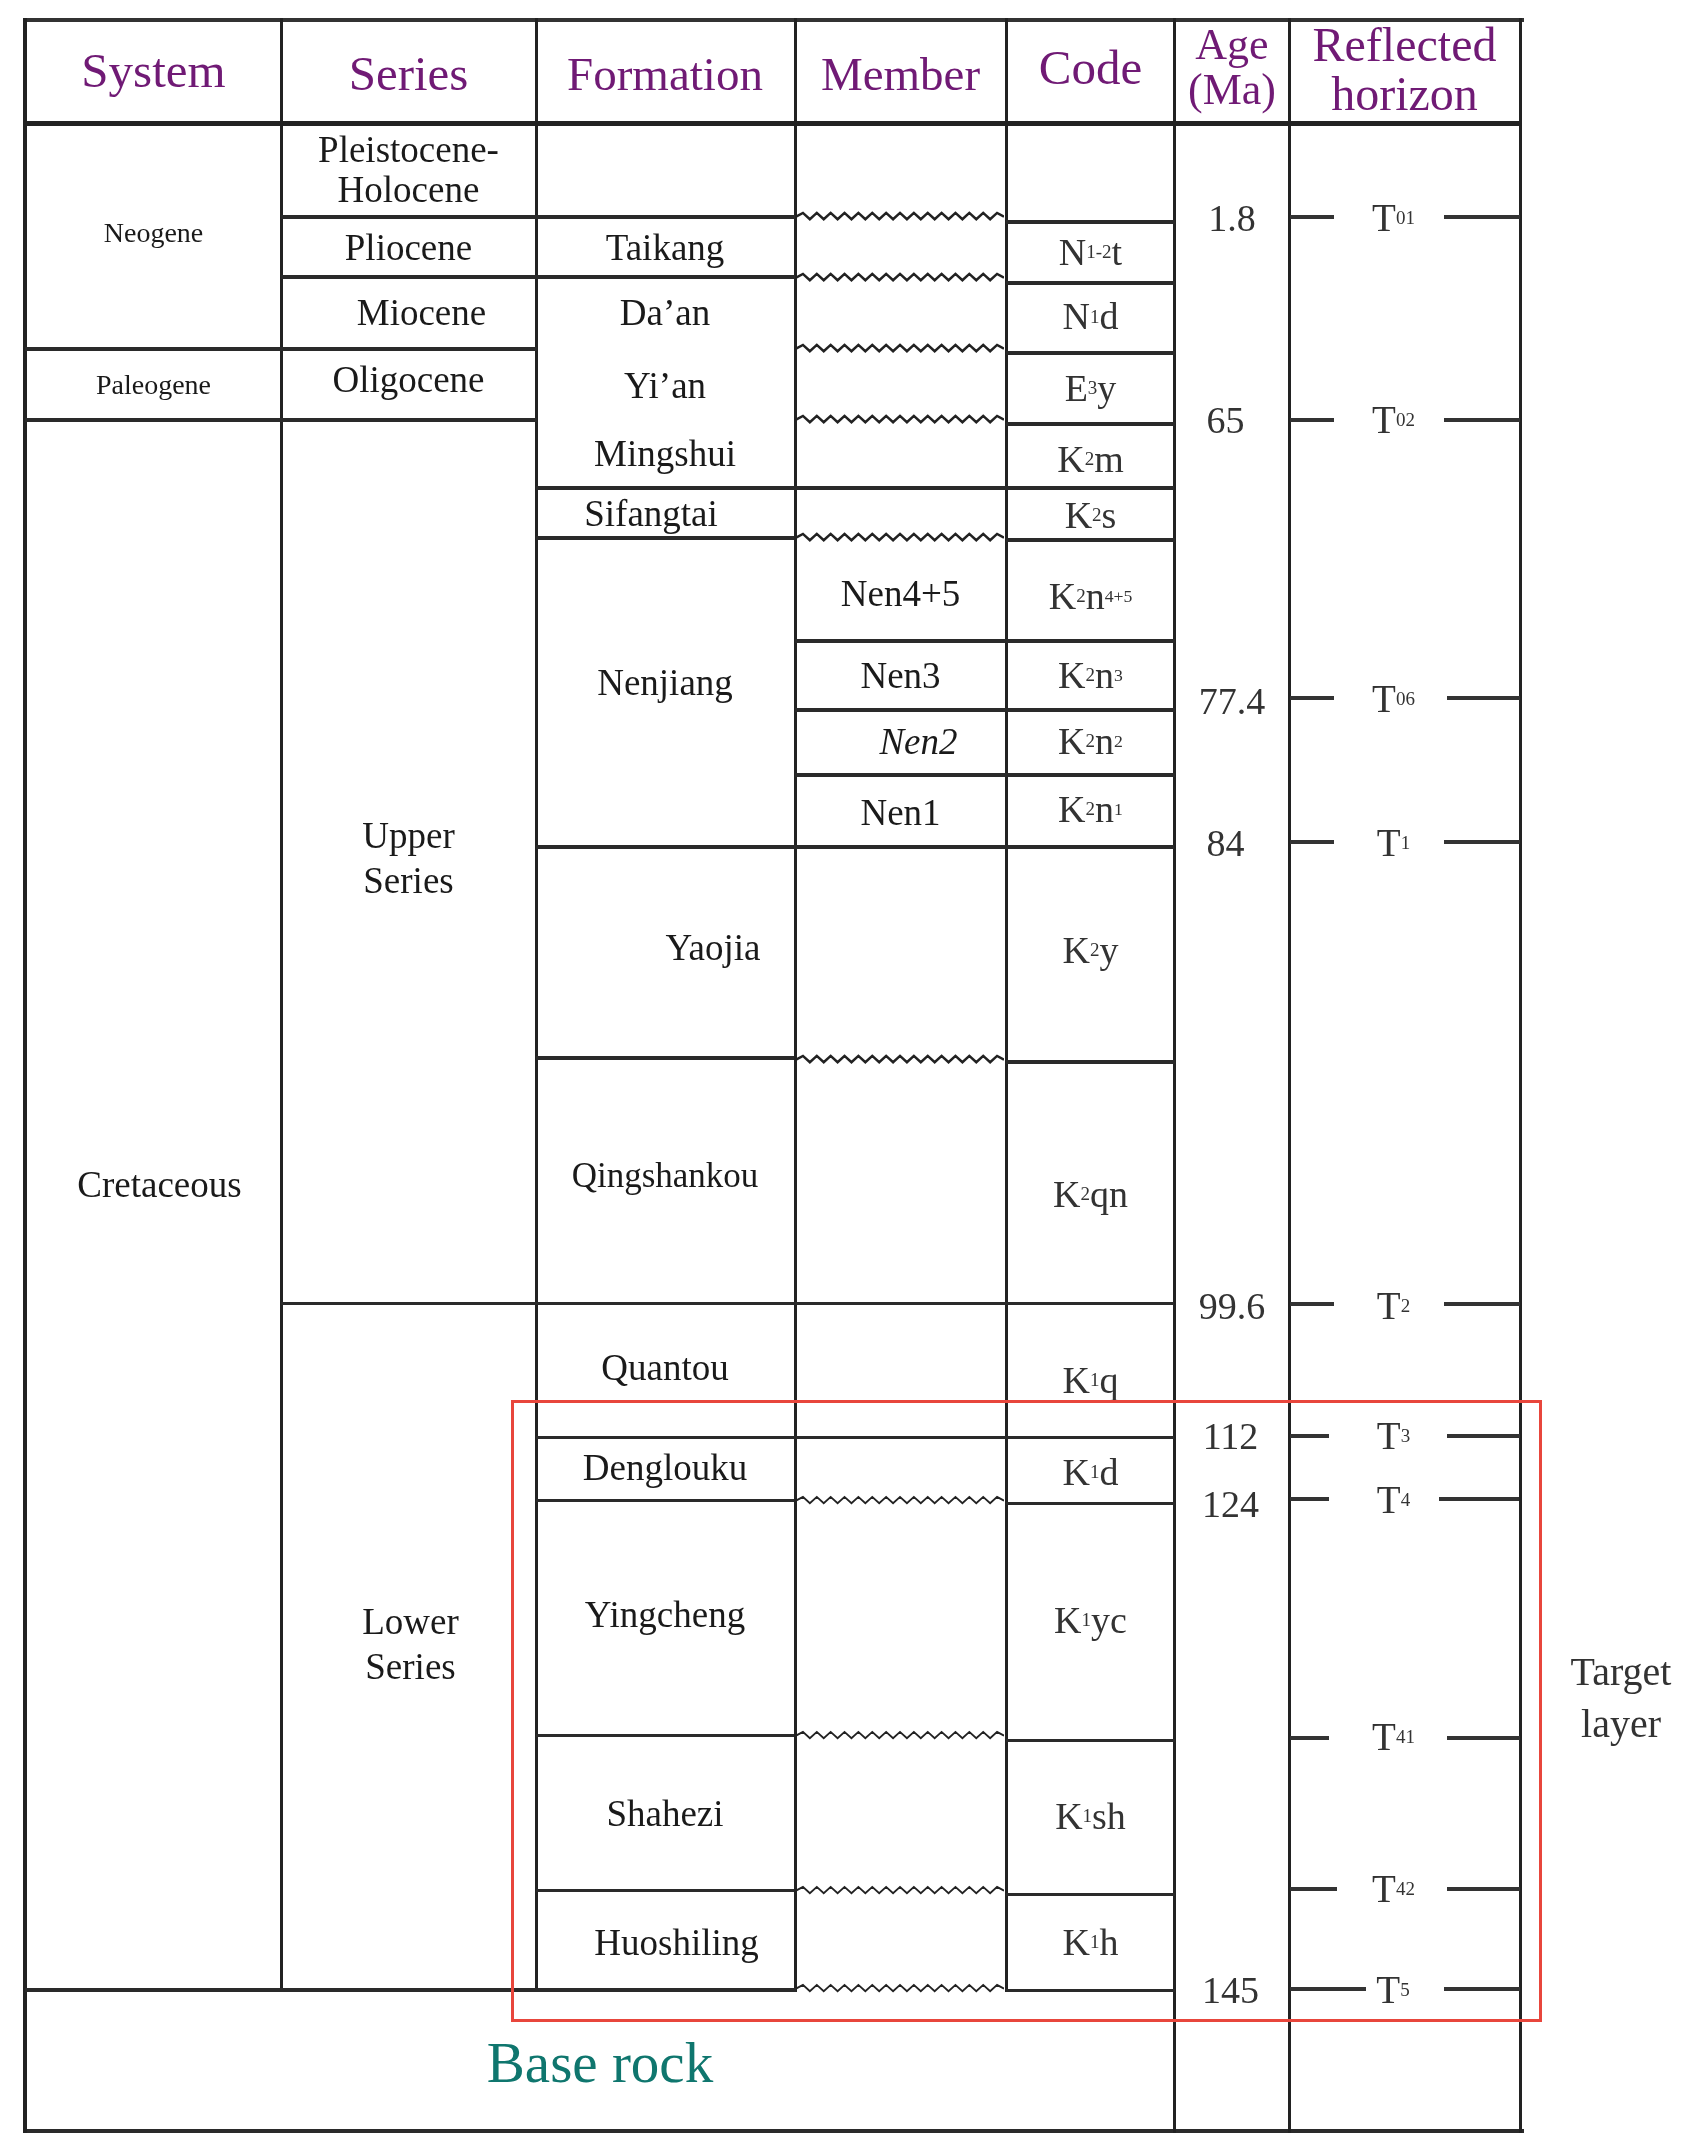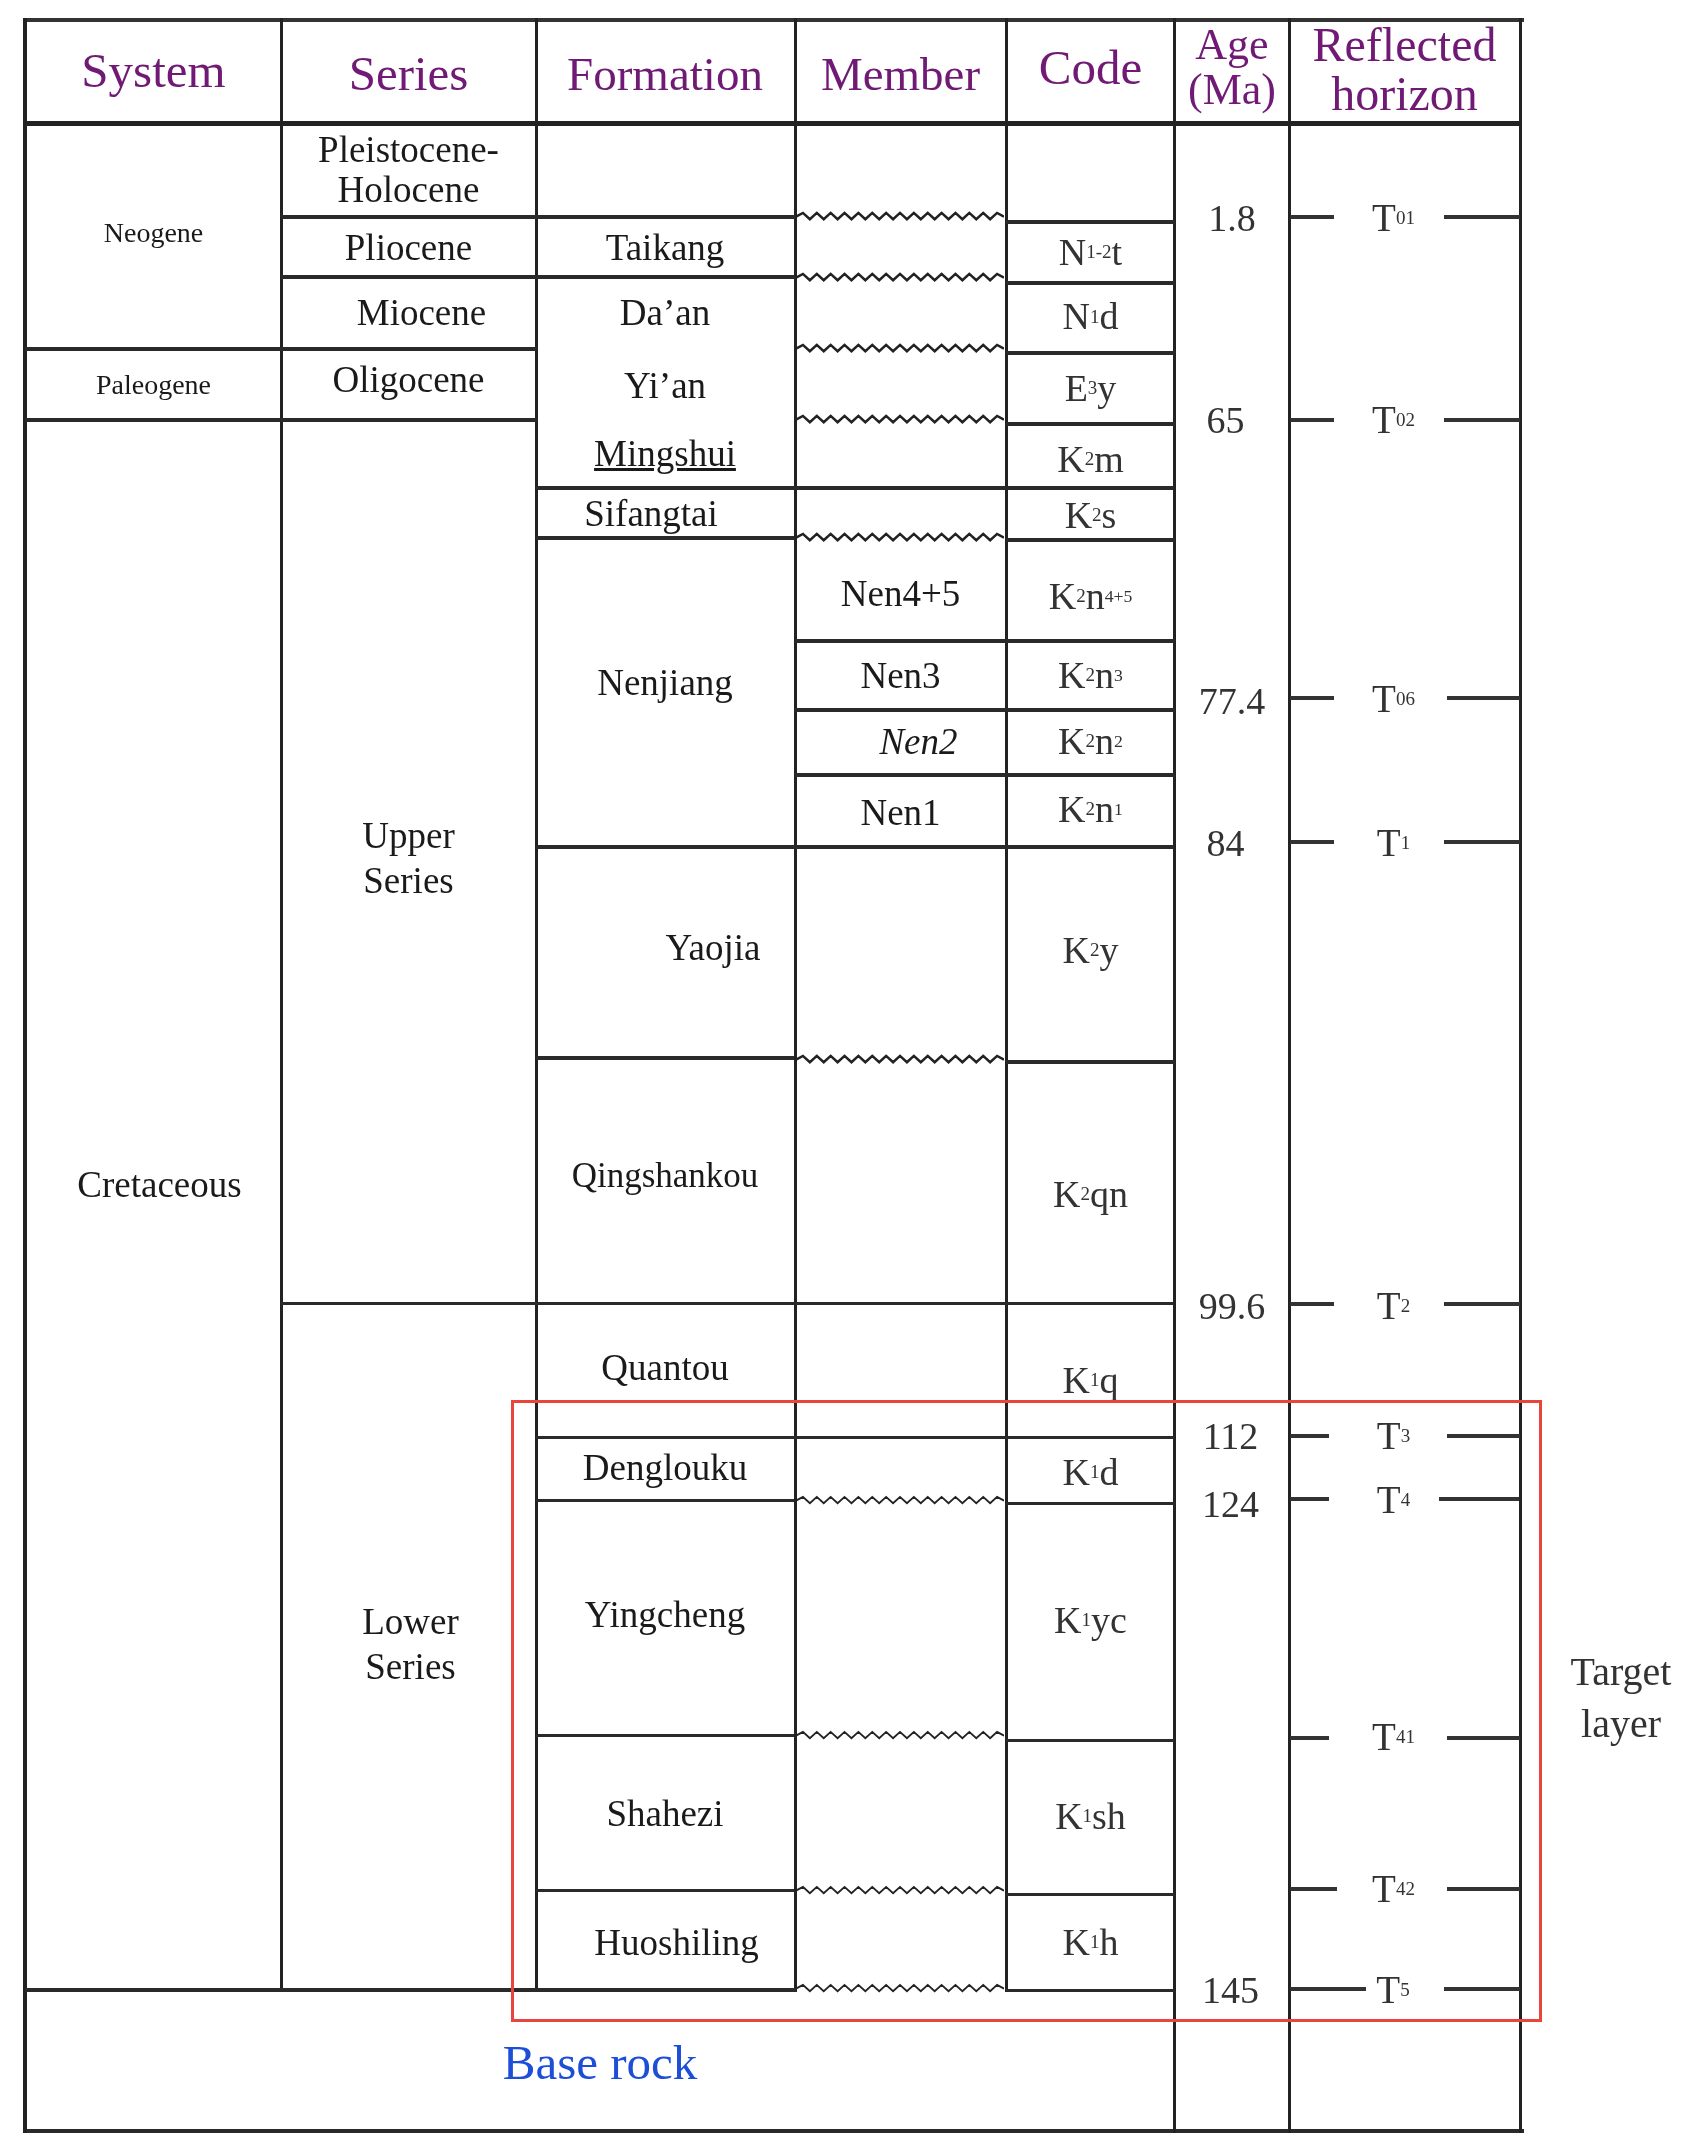--- a/index.html
+++ b/index.html
@@ -135,21 +135,21 @@
     <div class="cell-text t58" style="left:0;top:45px;width:255px;height:47px;">Series</div>
   </div>
   <div class="abs" style="left:281px;top:1598px;width:255px;height:101px;">
     <div class="cell-text t58" style="left:0;top:0;width:259px;height:47px;">Lower</div>
     <div class="cell-text t58" style="left:0;top:45px;width:259px;height:47px;">Series</div>
   </div>
 
   <div class="cell-text t58" style="left:536px;top:219px;width:258px;height:57px;">Taikang</div>
   <div class="cell-text t58" style="left:536px;top:284px;width:258px;height:57px;">Da’an</div>
   <div class="cell-text t58" style="left:536px;top:357px;width:258px;height:57px;">Yi’an</div>
-  <div class="cell-text t58" style="left:536px;top:425px;width:258px;height:57px;text-decoration:underline;">Mingshui</div>
+  <div class="cell-text t58" style="left:536px;top:425px;width:258px;height:57px;">Mingshui</div>
   <div class="cell-text t58" style="left:536px;top:488px;width:230px;height:51px;">Sifangtai</div>
   <div class="cell-text t58" style="left:536px;top:651px;width:258px;height:63px;">Nenjiang</div>
   <div class="cell-text t58" style="left:536px;top:916px;width:258px;height:63px;padding-left:48px;">Yaojia</div>
   <div class="cell-text t58" style="left:536px;top:1144px;width:258px;height:63px;font-size:35px;">Qingshankou</div>
   <div class="cell-text t58" style="left:536px;top:1336px;width:258px;height:63px;">Quantou</div>
   <div class="cell-text t58" style="left:536px;top:1439px;width:258px;height:57px;">Denglouku</div>
   <div class="cell-text t58" style="left:536px;top:1583px;width:258px;height:63px;">Yingcheng</div>
   <div class="cell-text t58" style="left:536px;top:1782px;width:258px;height:63px;">Shahezi</div>
   <div class="cell-text t58" style="left:536px;top:1911px;width:281px;height:63px;">Huoshiling</div>
 
@@ -315,21 +315,21 @@
     </div>
   <div class="tick" style="left:1447px;top:1887px;width:73px;"></div>
 
   <div class="tick" style="left:1290px;top:1987px;width:76px;"></div>
   <div class="cell-text hz" style="left:1352px;top:1962px;width:82px;height:57px;">
       <span>T</span>
       <sub>5</sub>
     </div>
   <div class="tick" style="left:1444px;top:1987px;width:76px;"></div>
 
-  <div class="cell-text" style="left:25px;top:2022px;width:1150px;height:82px;font-size:49px;color:#1d4ed8;">Base rock</div>
+  <div class="cell-text" style="left:25px;top:2022px;width:1150px;height:82px;font-size:57px;color:#0f766e;">Base rock</div>
 
   <div class="redbox" style="left:511px;top:1400px;width:1031px;height:622px;border-color:#e8463c;"></div>
   <div class="abs" style="left:1542px;top:1643px;width:158px;height:114px;">
     <div class="cell-text" style="left:0;top:0;width:158px;height:57px;font-size:40px;color:#333;">Target</div>
     <div class="cell-text" style="left:0;top:52px;width:158px;height:57px;font-size:40px;color:#333;">layer</div>
   </div>
 
 </div>
 
 

